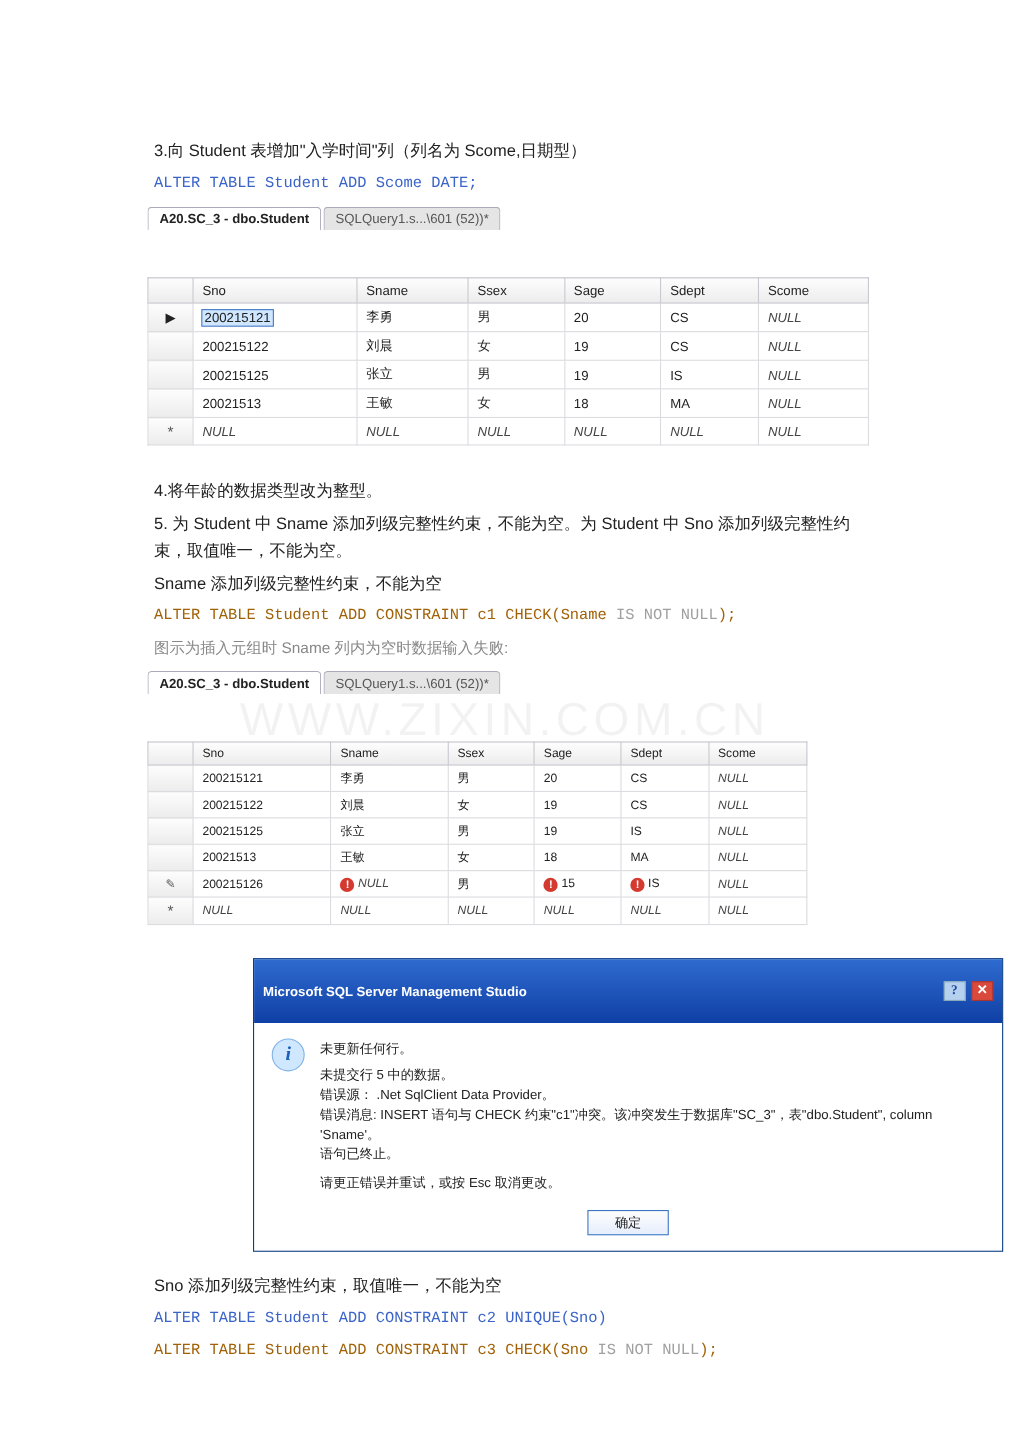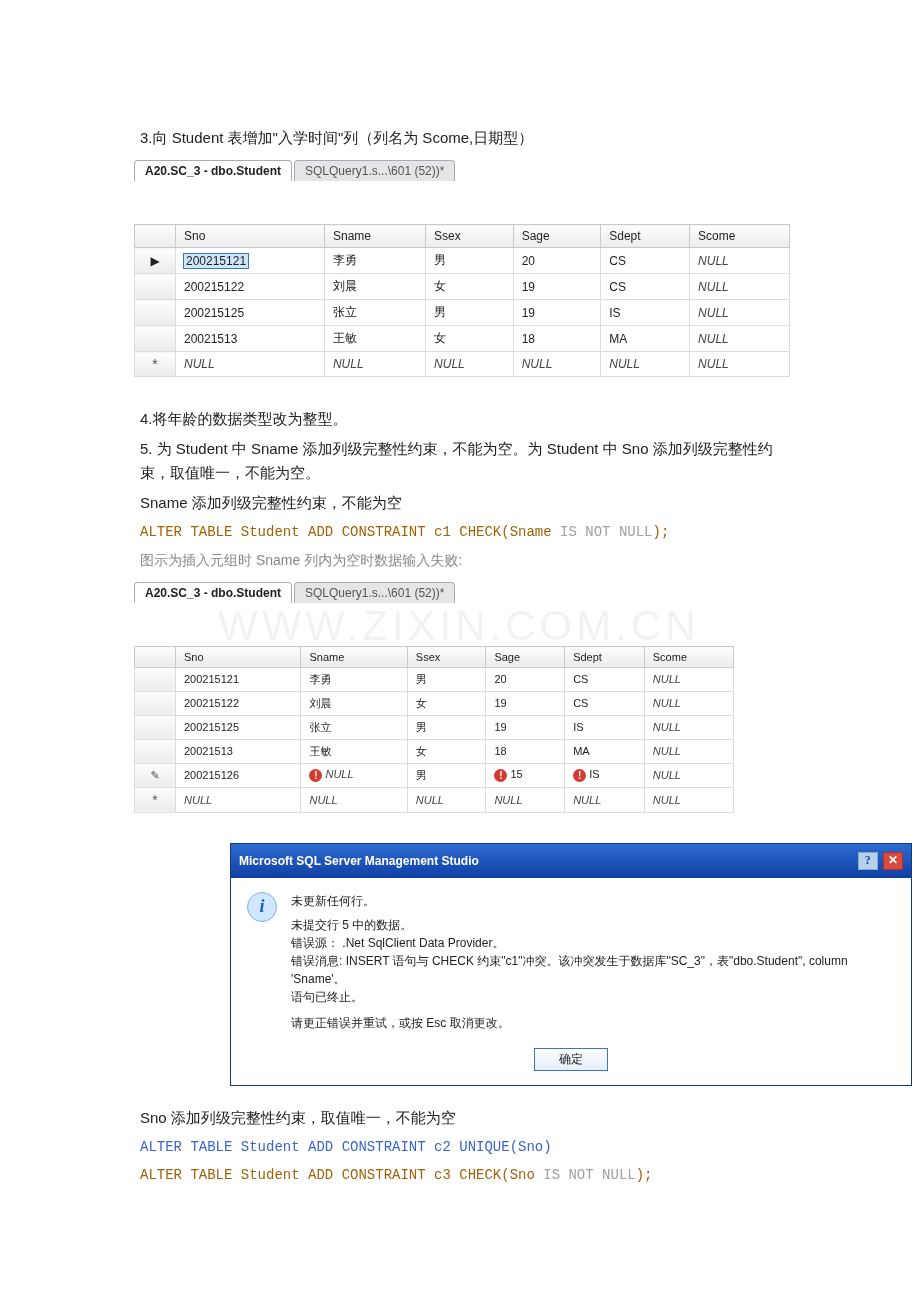--- a/index.html
+++ b/index.html
@@ -110,21 +110,21 @@
     width: 680px;
     border: 1px solid #0a3c84;
     background: #fff;
     box-shadow: 0 0 0 1px #fff inset;
     font-family: "SimSun", sans-serif;
     font-size: 12px;
   }
   .dlg-title {
     background: linear-gradient(#2f6bd0, #0f3fa4);
     color: #fff;
-    padding: 8px 8px;
+    padding: 20px 8px;
     font-weight: bold;
     display: flex;
     justify-content: space-between;
     align-items: center;
   }
   .dlg-title .wbtns span {
     display: inline-block;
     width: 18px; height: 16px;
     margin-left: 2px;
     text-align: center;
@@ -164,20 +164,21 @@
     background: linear-gradient(#fdfdfd, #e6eefc);
     font-size: 12px;
   }
 </style>
 </head>
 <body>
 
 <div class="page">
 
   <div class="para">3.向 Student 表增加"入学时间"列（列名为 Scome,日期型）</div>
+  <div class="para sql">ALTER TABLE Student ADD Scome DATE;</div>
 
   <div class="db-shot">
     <div class="tabbar">
       <div class="tab"><b>A20.SC_3 - dbo.Student</b></div>
       <div class="tab inactive">SQLQuery1.s...\601 (52))*</div>
     </div>
     <table class="grid">
       <thead>
           <tr>
         <th class="rowhdr"></th>

